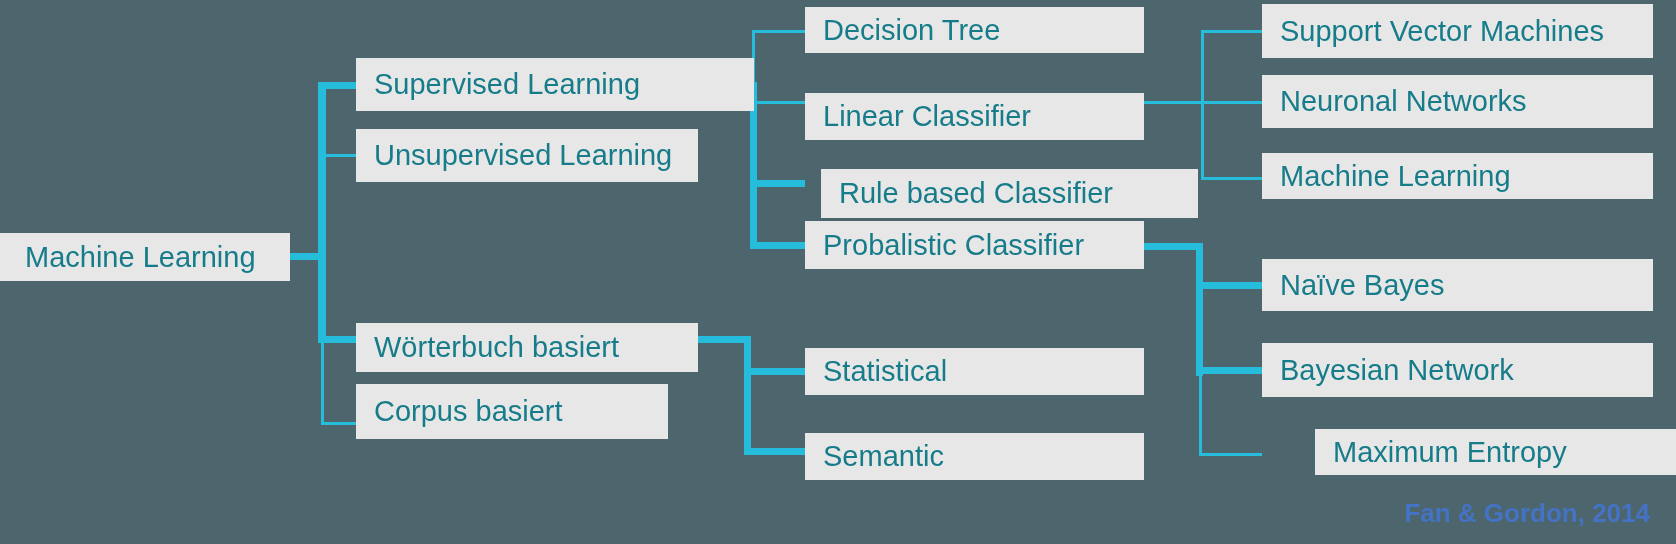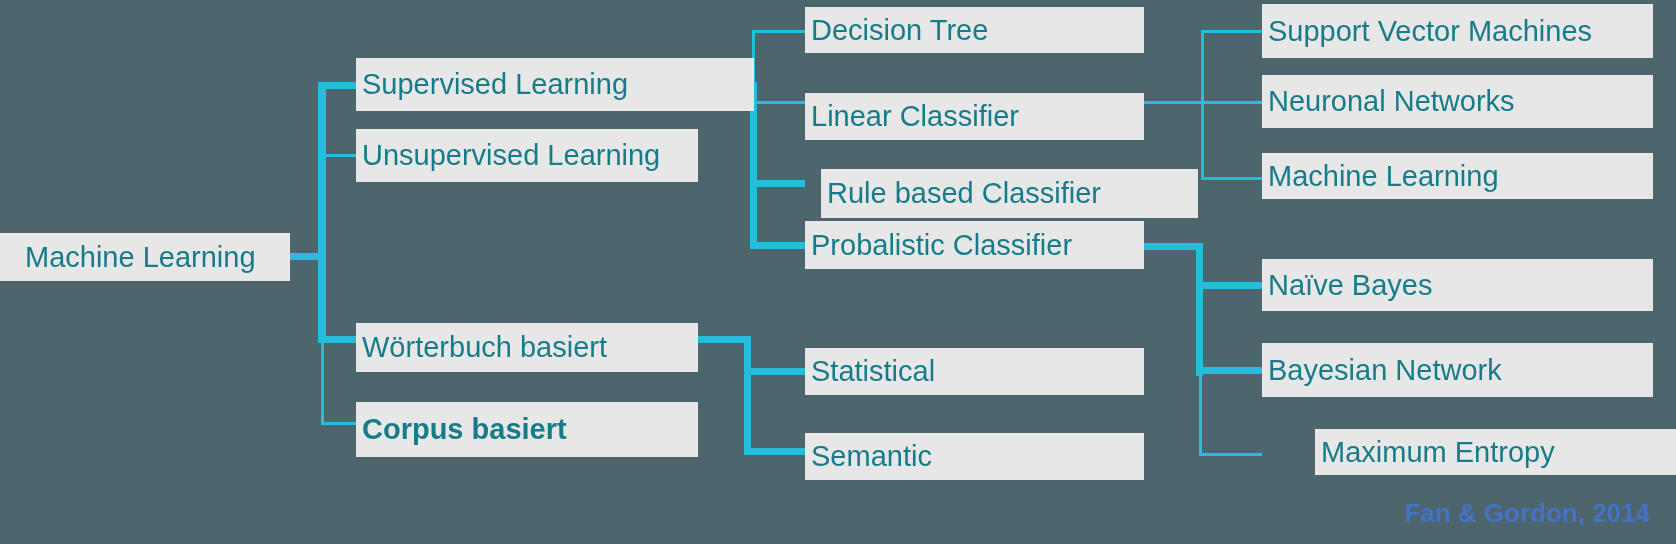--- a/index.html
+++ b/index.html
@@ -15,21 +15,21 @@
     background:var(--bg);
     font-family:"Liberation Sans", sans-serif;
     overflow:hidden;
   }
   .stage{position:relative;width:1676px;height:544px;}
   .node{
     position:absolute;
     background:var(--box);
     color:var(--node-text);
     display:flex;align-items:center;
-    padding-left:6px;box-sizing:border-box;
+    padding-left:18px;box-sizing:border-box;
     font-size:29px;font-weight:400;
     white-space:nowrap;
     letter-spacing:0px;
   }
   .node.root{padding-left:25px;}
   .connector{position:absolute;background:var(--line);}
   .caption{
     position:absolute;right:26px;top:498px;
     color:var(--caption);
     font-size:26px;font-weight:700;
@@ -68,21 +68,21 @@
       <div class="connector" style="left: 698px; top: 336px; width: 53px; height: 7px;"></div>
       <div class="connector" style="left: 744px; top: 336px; width: 7px; height: 119px;"></div>
       <div class="connector" style="left: 744px; top: 368px; width: 62px; height: 7px;"></div>
       <div class="connector" style="left: 744px; top: 448px; width: 62px; height: 7px;"></div>
     </div>
   <div id="node-layer">
       <div class="node root" style="left: 0px; top: 233px; width: 290px; height: 48px;">Machine Learning</div>
       <div class="node" style="left: 356px; top: 58px; width: 398px; height: 53px;">Supervised Learning</div>
       <div class="node" style="left: 356px; top: 129px; width: 342px; height: 53px;">Unsupervised Learning</div>
       <div class="node" style="left: 356px; top: 323px; width: 342px; height: 49px;">Wörterbuch basiert</div>
-      <div class="node" style="left: 356px; top: 402px; width: 342px; height: 55px; font-weight: bold;">Corpus basiert</div>
+      <div class="node" style="left: 356px; top: 384px; width: 312px; height: 55px;">Corpus basiert</div>
       <div class="node" style="left: 805px; top: 7px; width: 339px; height: 46px;">Decision Tree</div>
       <div class="node" style="left: 805px; top: 79px; width: 339px; height: 47px; margin-top: 14px;">Linear Classifier</div>
       <div class="node" style="left: 805px; top: 169px; width: 377px; height: 49px; margin-left: 16px;">Rule based Classifier</div>
       <div class="node" style="left: 805px; top: 221px; width: 339px; height: 48px;">Probalistic Classifier</div>
       <div class="node" style="left: 805px; top: 348px; width: 339px; height: 47px;">Statistical</div>
       <div class="node" style="left: 805px; top: 433px; width: 339px; height: 47px;">Semantic</div>
       <div class="node" style="left: 1262px; top: 4px; width: 391px; height: 54px;">Support Vector Machines</div>
       <div class="node" style="left: 1262px; top: 75px; width: 391px; height: 53px;">Neuronal Networks</div>
       <div class="node" style="left: 1262px; top: 153px; width: 391px; height: 46px;">Machine Learning</div>
       <div class="node" style="left: 1262px; top: 259px; width: 391px; height: 52px;">Naïve Bayes</div>

